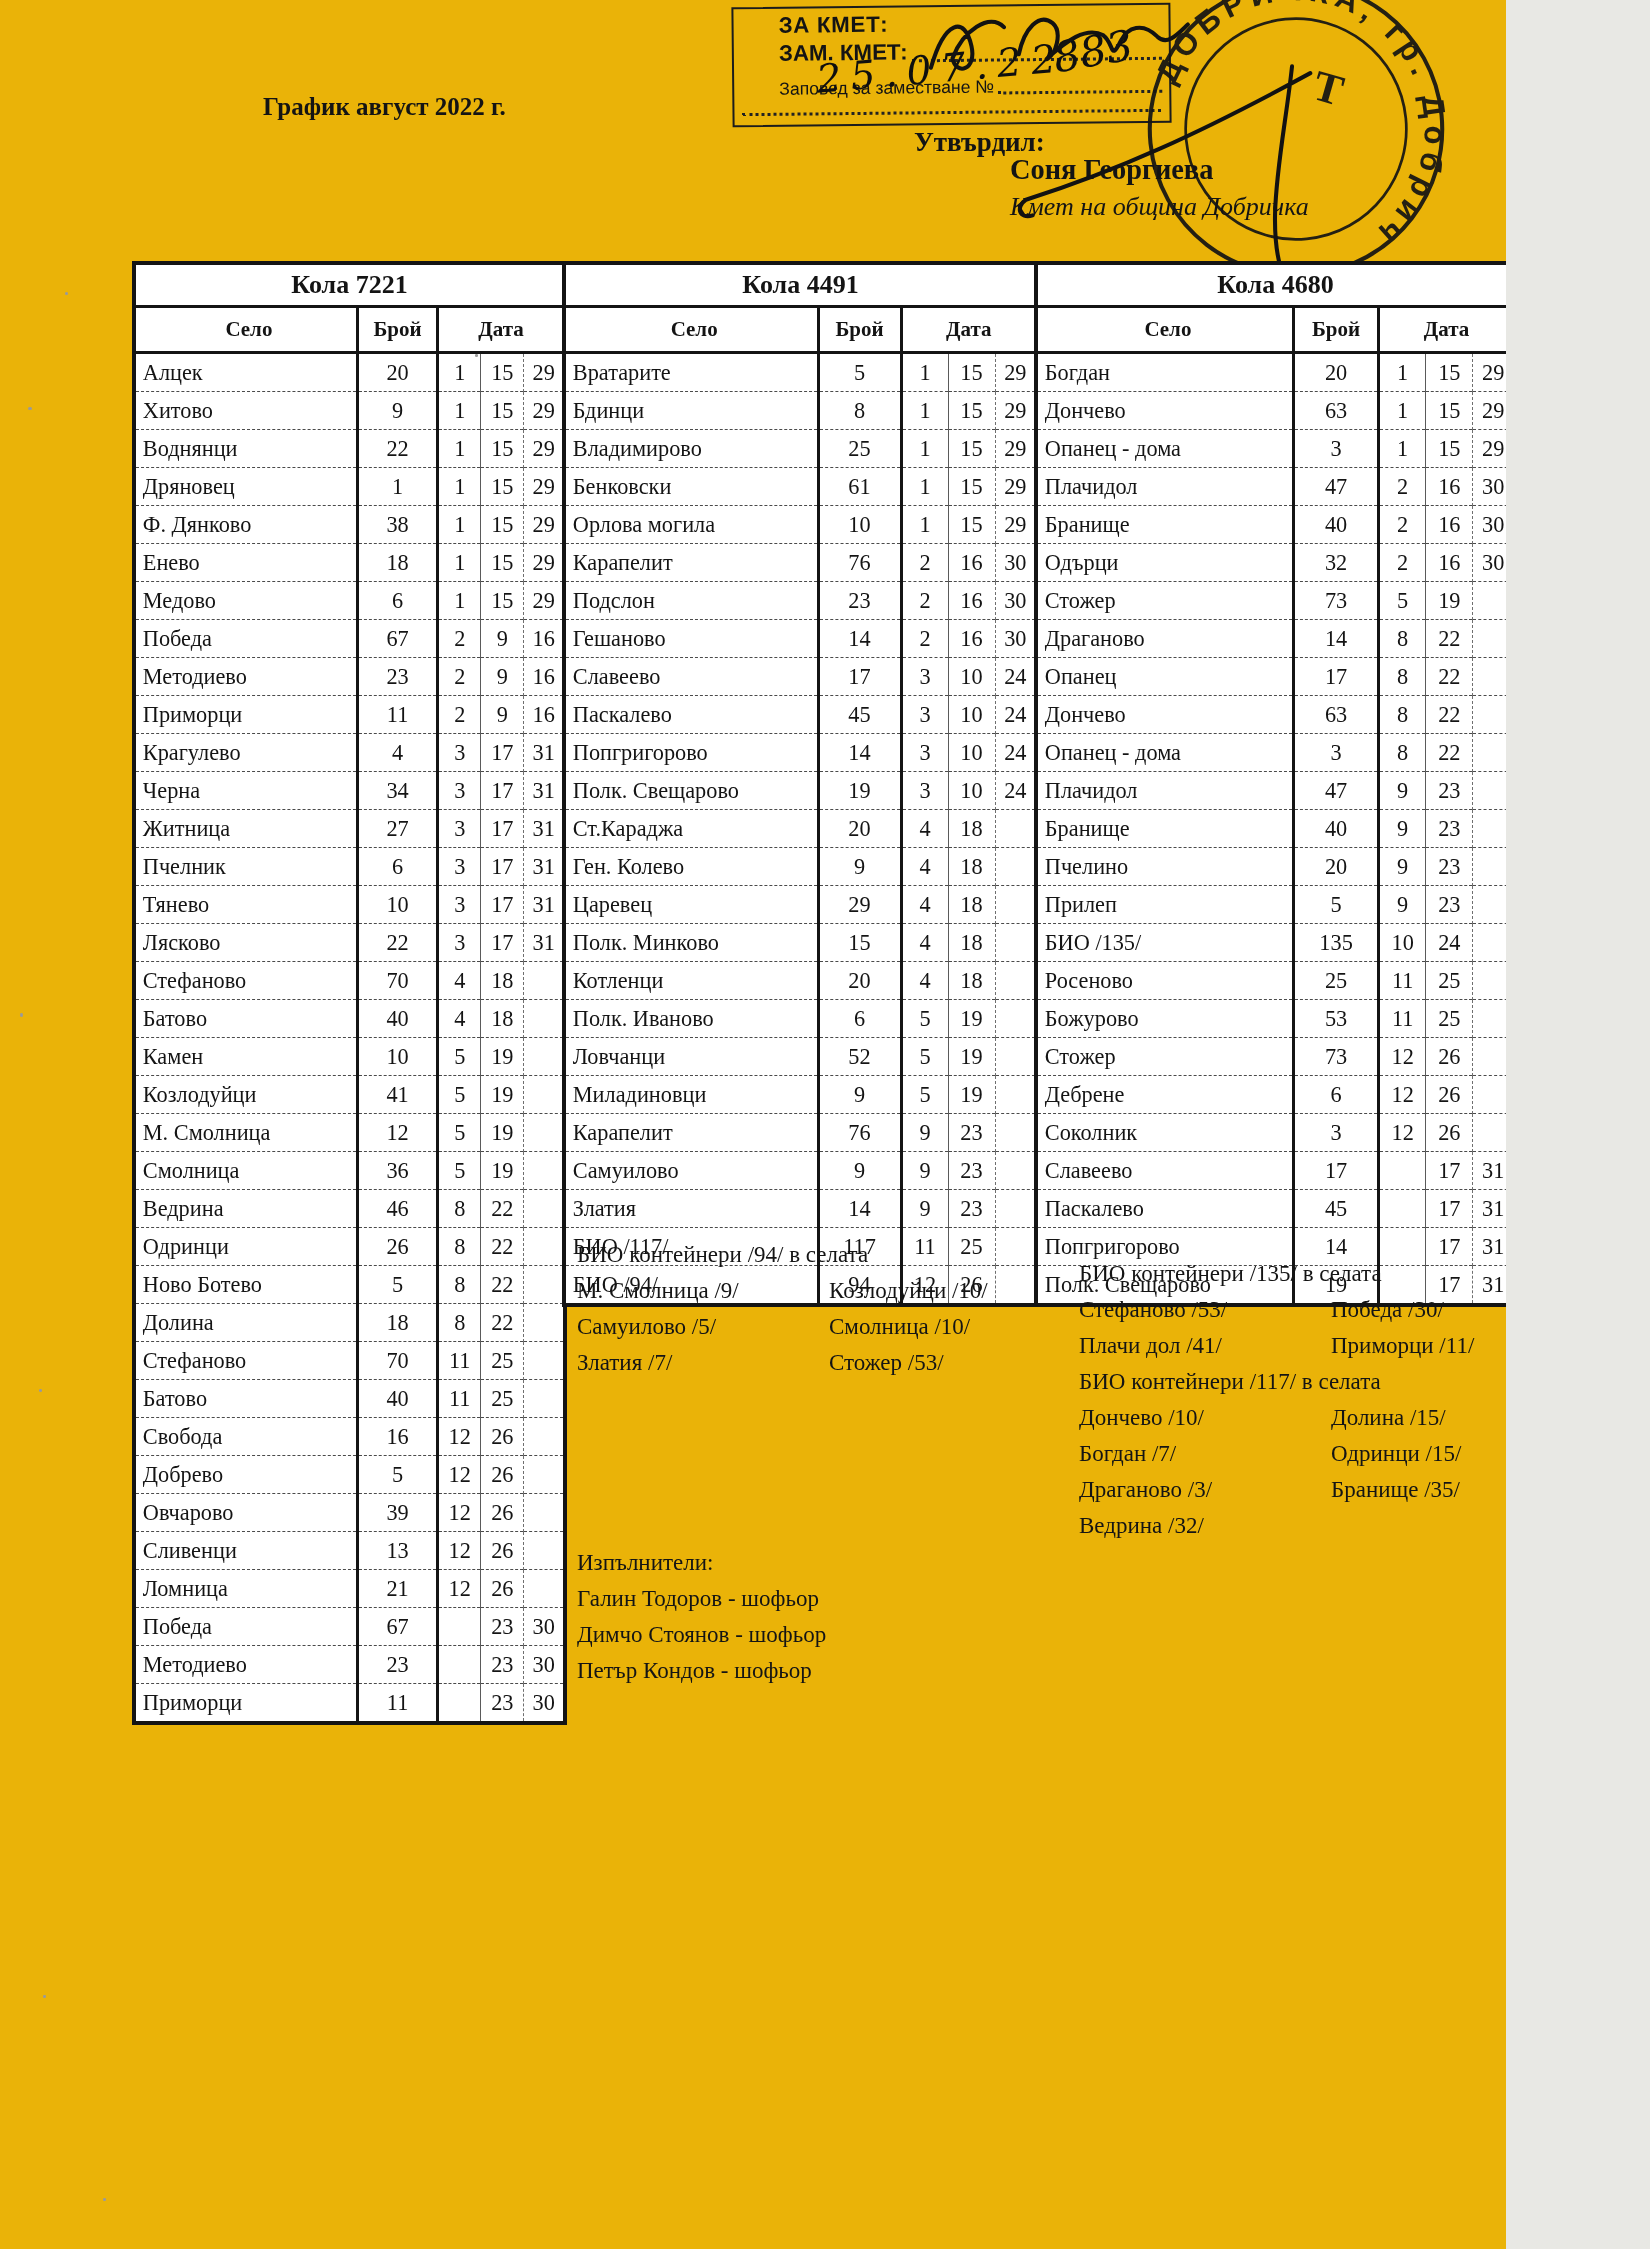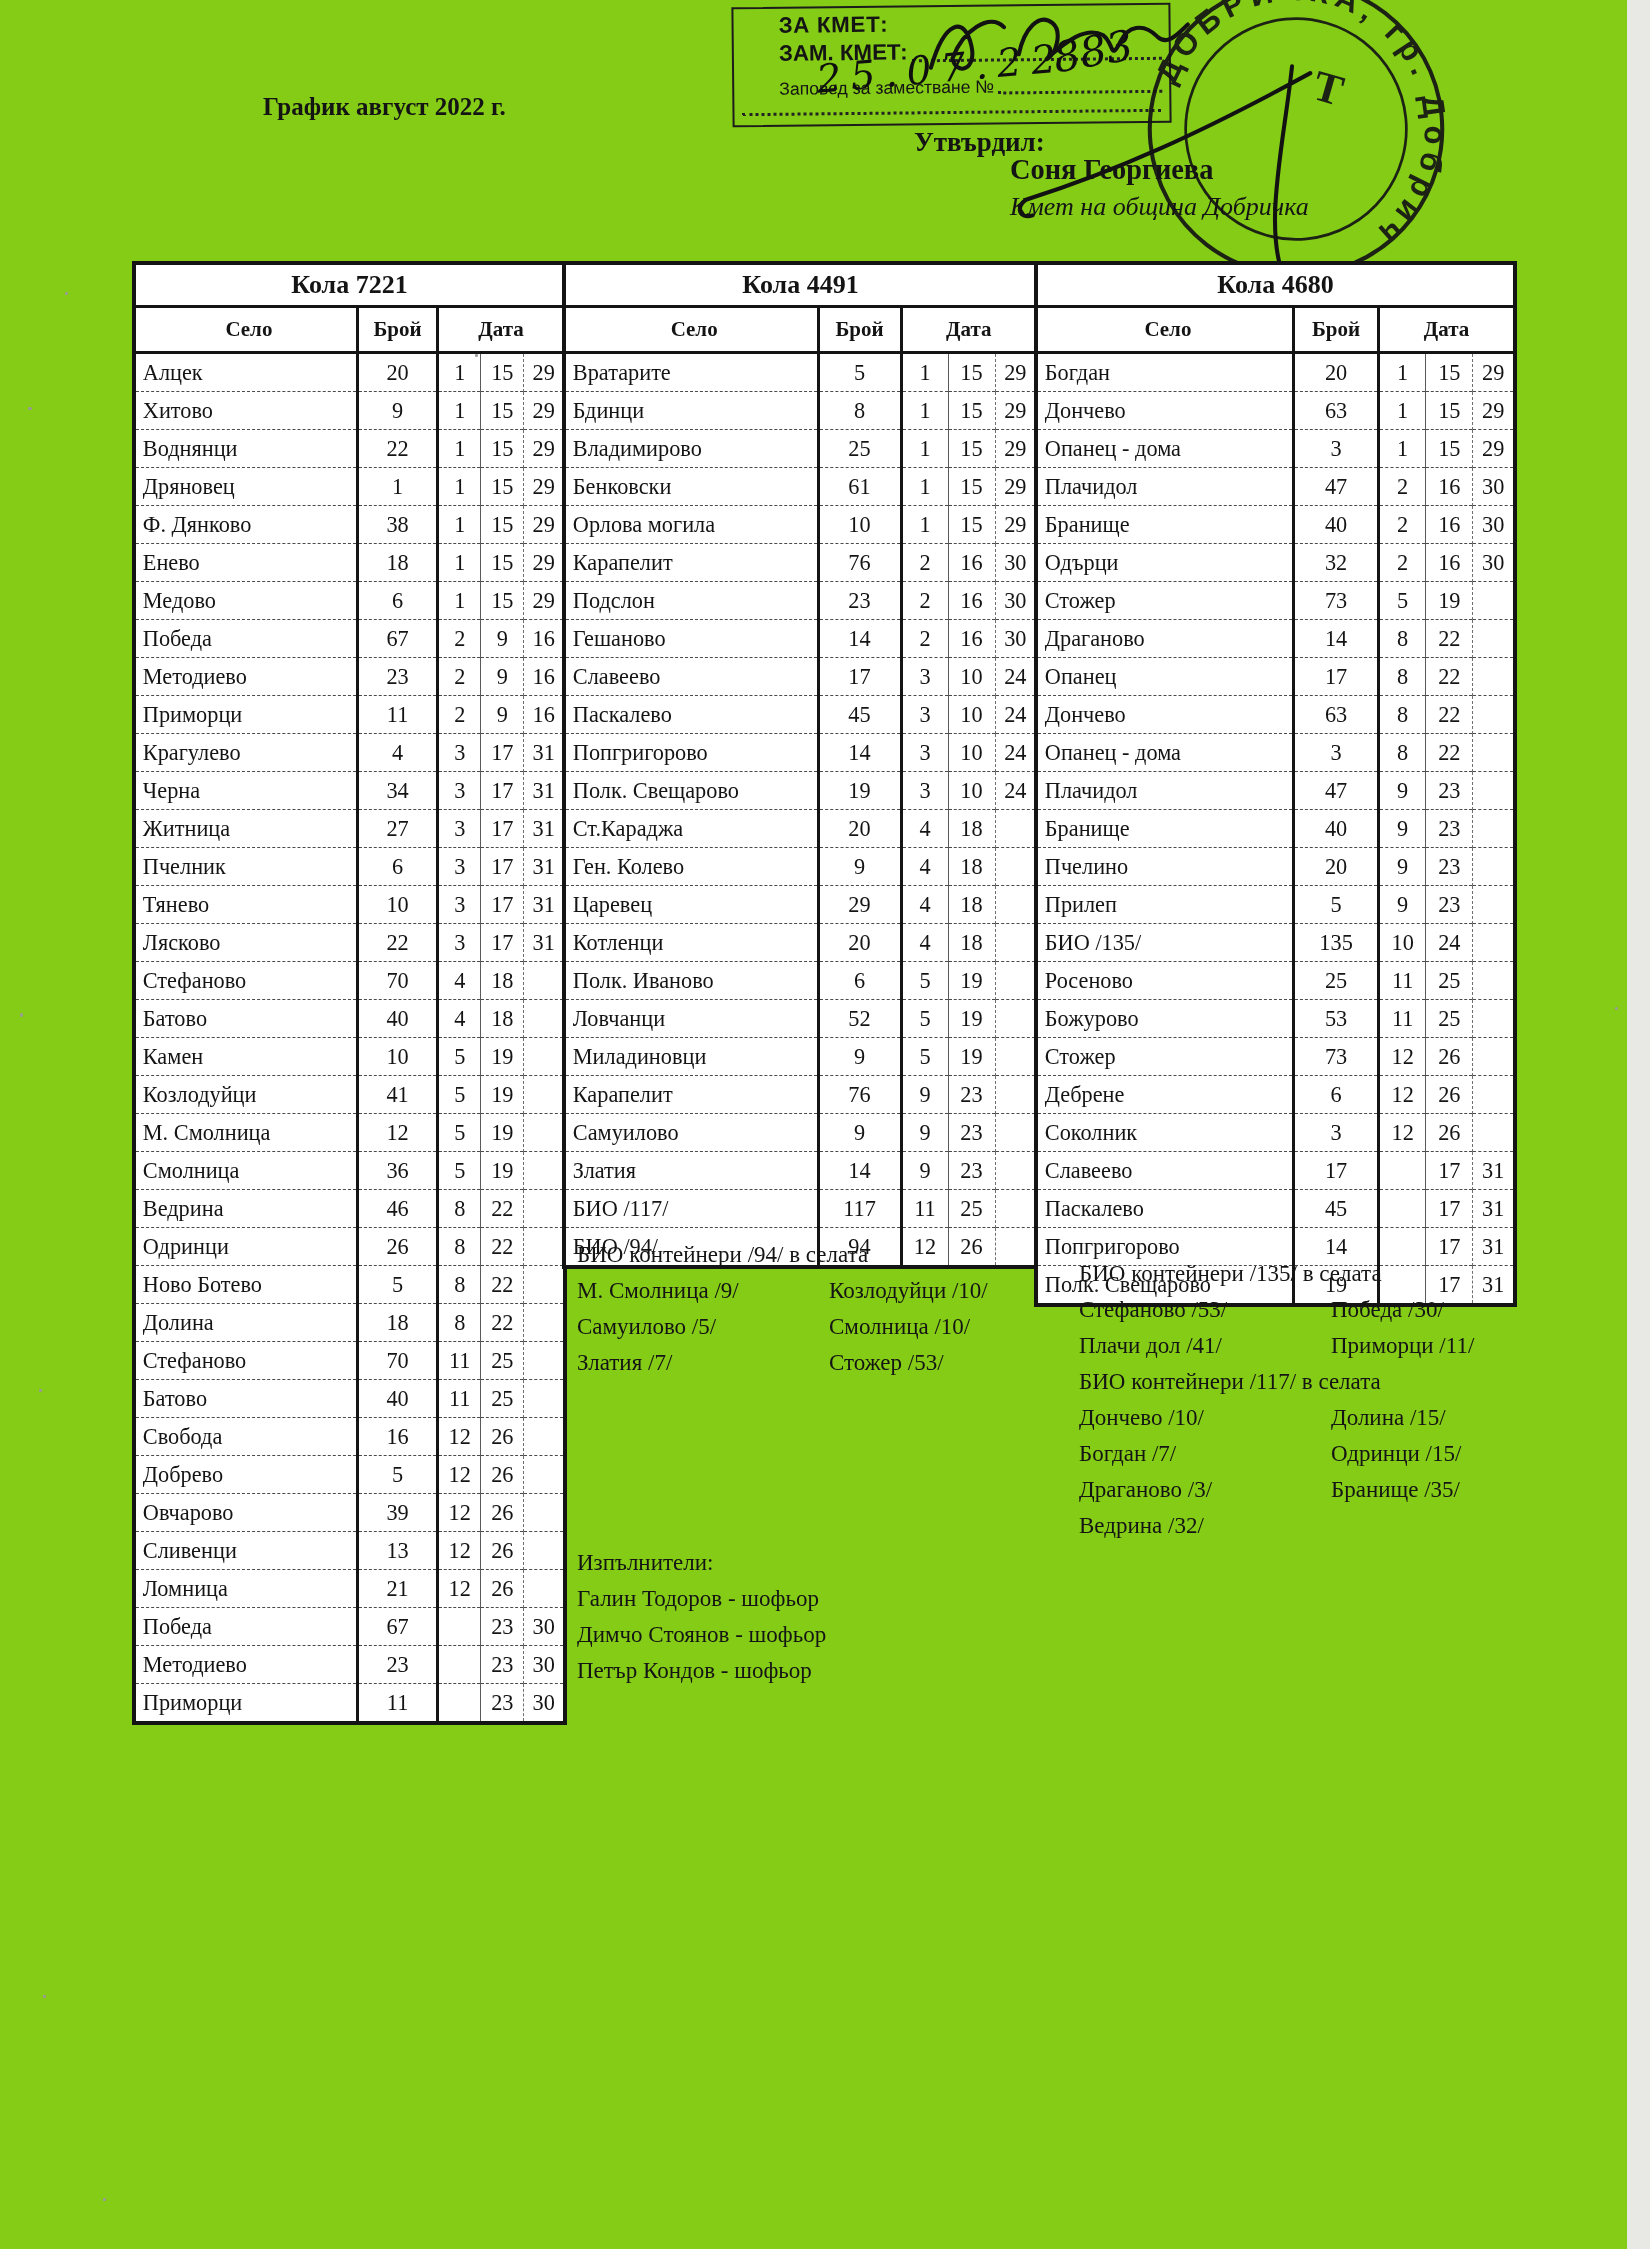--- a/index.html
+++ b/index.html
@@ -1,17 +1,17 @@
 <!DOCTYPE html>
 <html style="font-size:10.8px"><head>
 <meta charset="utf-8">
 <style>
   html,body{margin:0;padding:0;background:#e8e8e4;}
   .page{
-    position:relative; width:1627px; height:2250px; background:#84cc16;
+    position:relative; width:1506px; height:2250px; background:#eab308;
     overflow:hidden; font-family:"Liberation Serif", serif; color:#141414;
   }
   
   .stamp-box{
     position:absolute; left:732px; top:5.4px; width:439px; height:120px;
     border:2.7px solid #1c1c1c; transform:rotate(-0.6deg); padding:4.1px 6.8px 2.7px 45px;
     box-sizing:border-box; font-family:"Liberation Sans", sans-serif;
   }
   .sb-line1{font-size:22.3px; font-weight:bold; letter-spacing:0.7px;}
   .sb-line2{font-size:22.3px; font-weight:bold; display:flex; align-items:flex-end;}
@@ -506,20 +506,27 @@
           <td class="c-d3"></td>
         </tr>
         <tr>
           <td class="c-village">Царевец</td>
           <td class="c-count">29</td>
           <td class="c-d1">4</td>
           <td class="c-d2">18</td>
           <td class="c-d3"></td>
         </tr>
         <tr>
+          <td class="c-village">Полк. Минково</td>
+          <td class="c-count">15</td>
+          <td class="c-d1">4</td>
+          <td class="c-d2">18</td>
+          <td class="c-d3"></td>
+        </tr>
+        <tr>
           <td class="c-village">Котленци</td>
           <td class="c-count">20</td>
           <td class="c-d1">4</td>
           <td class="c-d2">18</td>
           <td class="c-d3"></td>
         </tr>
         <tr>
           <td class="c-village">Полк. Иваново</td>
           <td class="c-count">6</td>
           <td class="c-d1">5</td>

